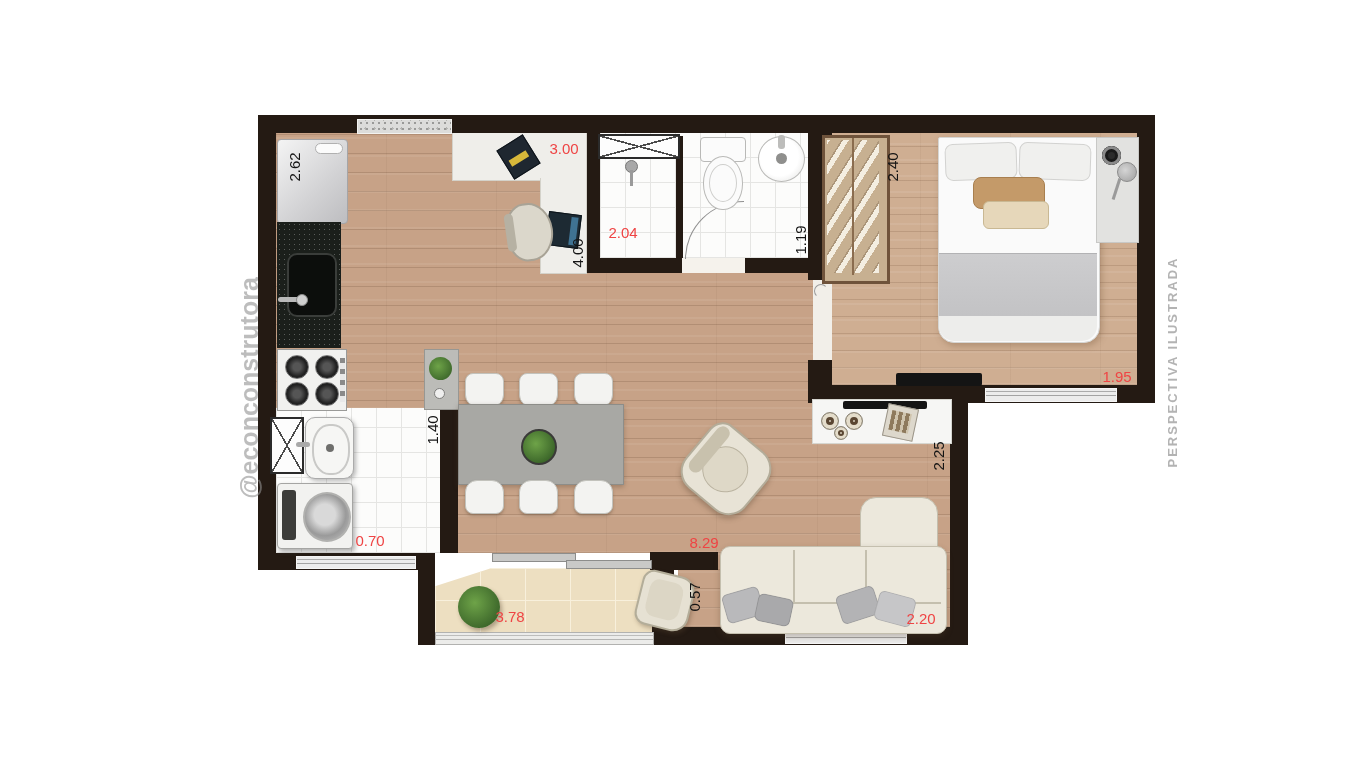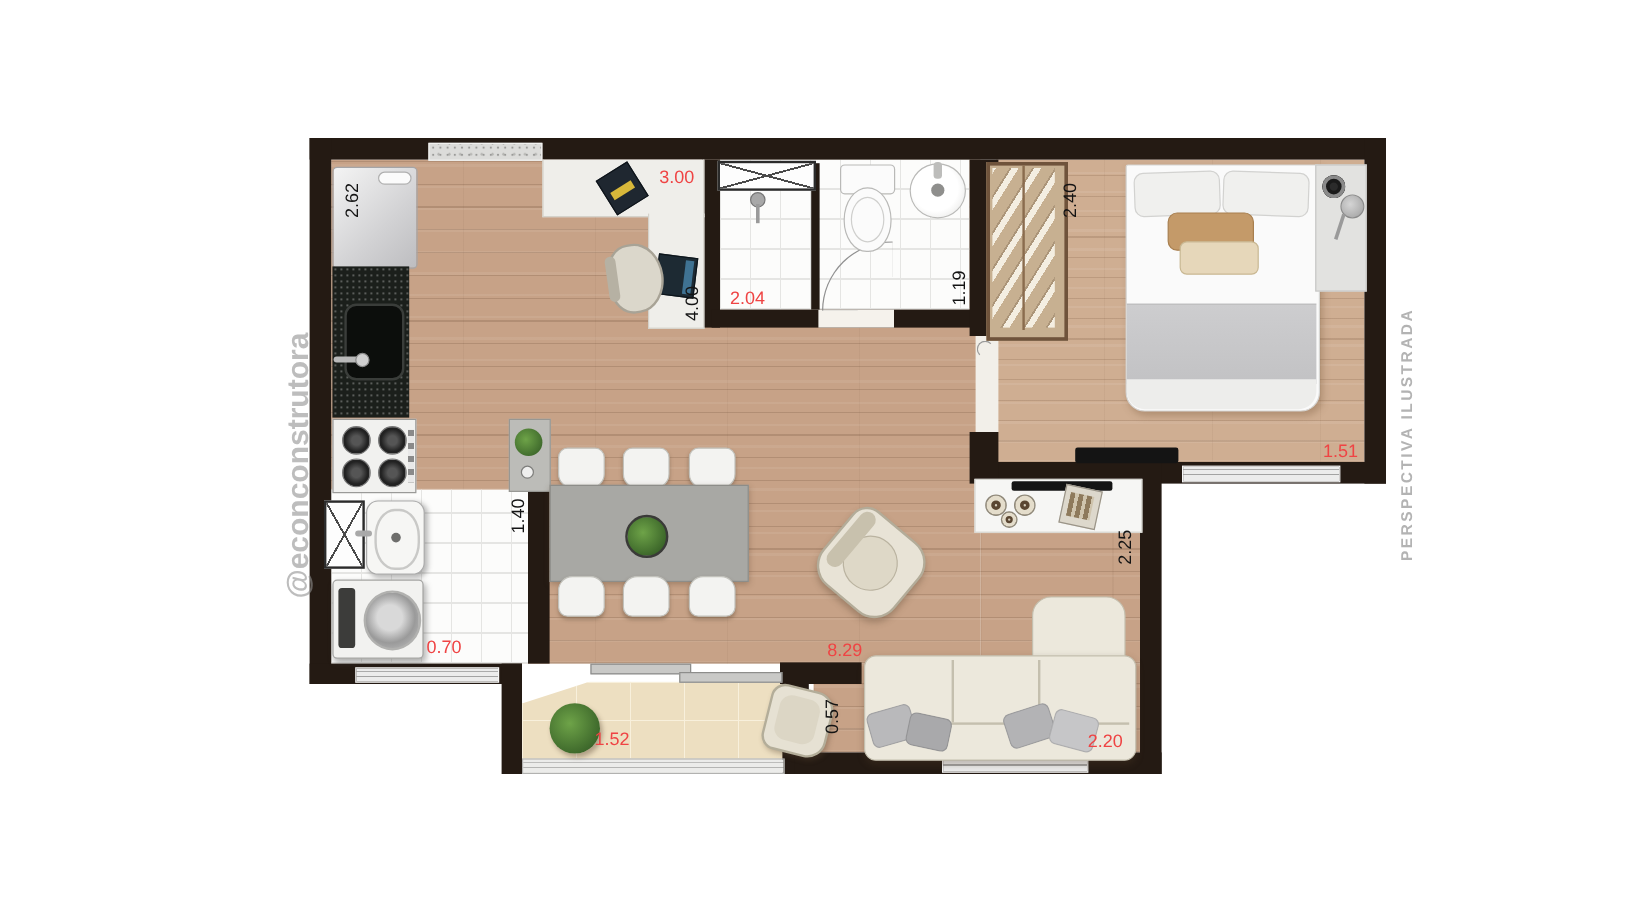--- a/index.html
+++ b/index.html
@@ -196,28 +196,28 @@
   <div class="furn" style="left:1096px;top:137px;width:41px;height:104px;background:#e2e2e0;border:1px solid #c8c8c6;">
     <div style="position:absolute;left:5px;top:8px;width:19px;height:19px;border-radius:50%;background:#2b2b2b;box-shadow:inset 0 0 0 3px #8a8a8a, inset 0 0 0 6px #1a1a1a;"></div>
     <div style="position:absolute;left:20px;top:24px;width:18px;height:18px;border-radius:50%;background:radial-gradient(circle at 40% 40%, #d5d5d5, #9e9e9e);border:1px solid #8a8a8a;"></div>
     <div style="position:absolute;left:18px;top:40px;width:3px;height:22px;background:#9a9a9a;transform:rotate(18deg);"></div>
   </div>
   <div class="furn" style="left:896px;top:373px;width:86px;height:13px;background:#141414;border-radius:2px;"></div>
 
   <div class="lblv" style="left:294px;top:167px;">2.62</div>
   <div class="lbl" style="left:564px;top:148px;">3.00</div>
   <div class="lblv" style="left:577px;top:253px;">4.00</div>
-  <div class="lbl" style="left:623px;top:249px;">2.04</div>
+  <div class="lbl" style="left:623px;top:232px;">2.04</div>
   <div class="lblv" style="left:800px;top:240px;">1.19</div>
   <div class="lblv" style="left:892px;top:167px;">2.40</div>
-  <div class="lbl" style="left:1117px;top:376px;">1.51</div>
+  <div class="lbl" style="left:1117px;top:376px;">1.95</div>
   <div class="lblv" style="left:432px;top:430px;">1.40</div>
   <div class="lbl" style="left:370px;top:540px;">0.70</div>
   <div class="lblv" style="left:938px;top:456px;">2.25</div>
   <div class="lbl" style="left:704px;top:542px;">8.29</div>
   <div class="lblv" style="left:694px;top:597px;">0.57</div>
-  <div class="lbl" style="left:510px;top:616px;">1.52</div>
+  <div class="lbl" style="left:510px;top:616px;">3.78</div>
   <div class="lbl" style="left:921px;top:618px;">2.20</div>
 
   <div class="wm" style="left:249px;top:388px;font-size:25px;font-weight:600;color:rgba(145,145,145,0.6);">@econconstrutora</div>
   <div class="wm" style="left:1172px;top:362px;font-size:13px;font-weight:700;letter-spacing:2px;color:#b3b3b3;">PERSPECTIVA ILUSTRADA</div>
 
 </div>
 
 </body></html>

